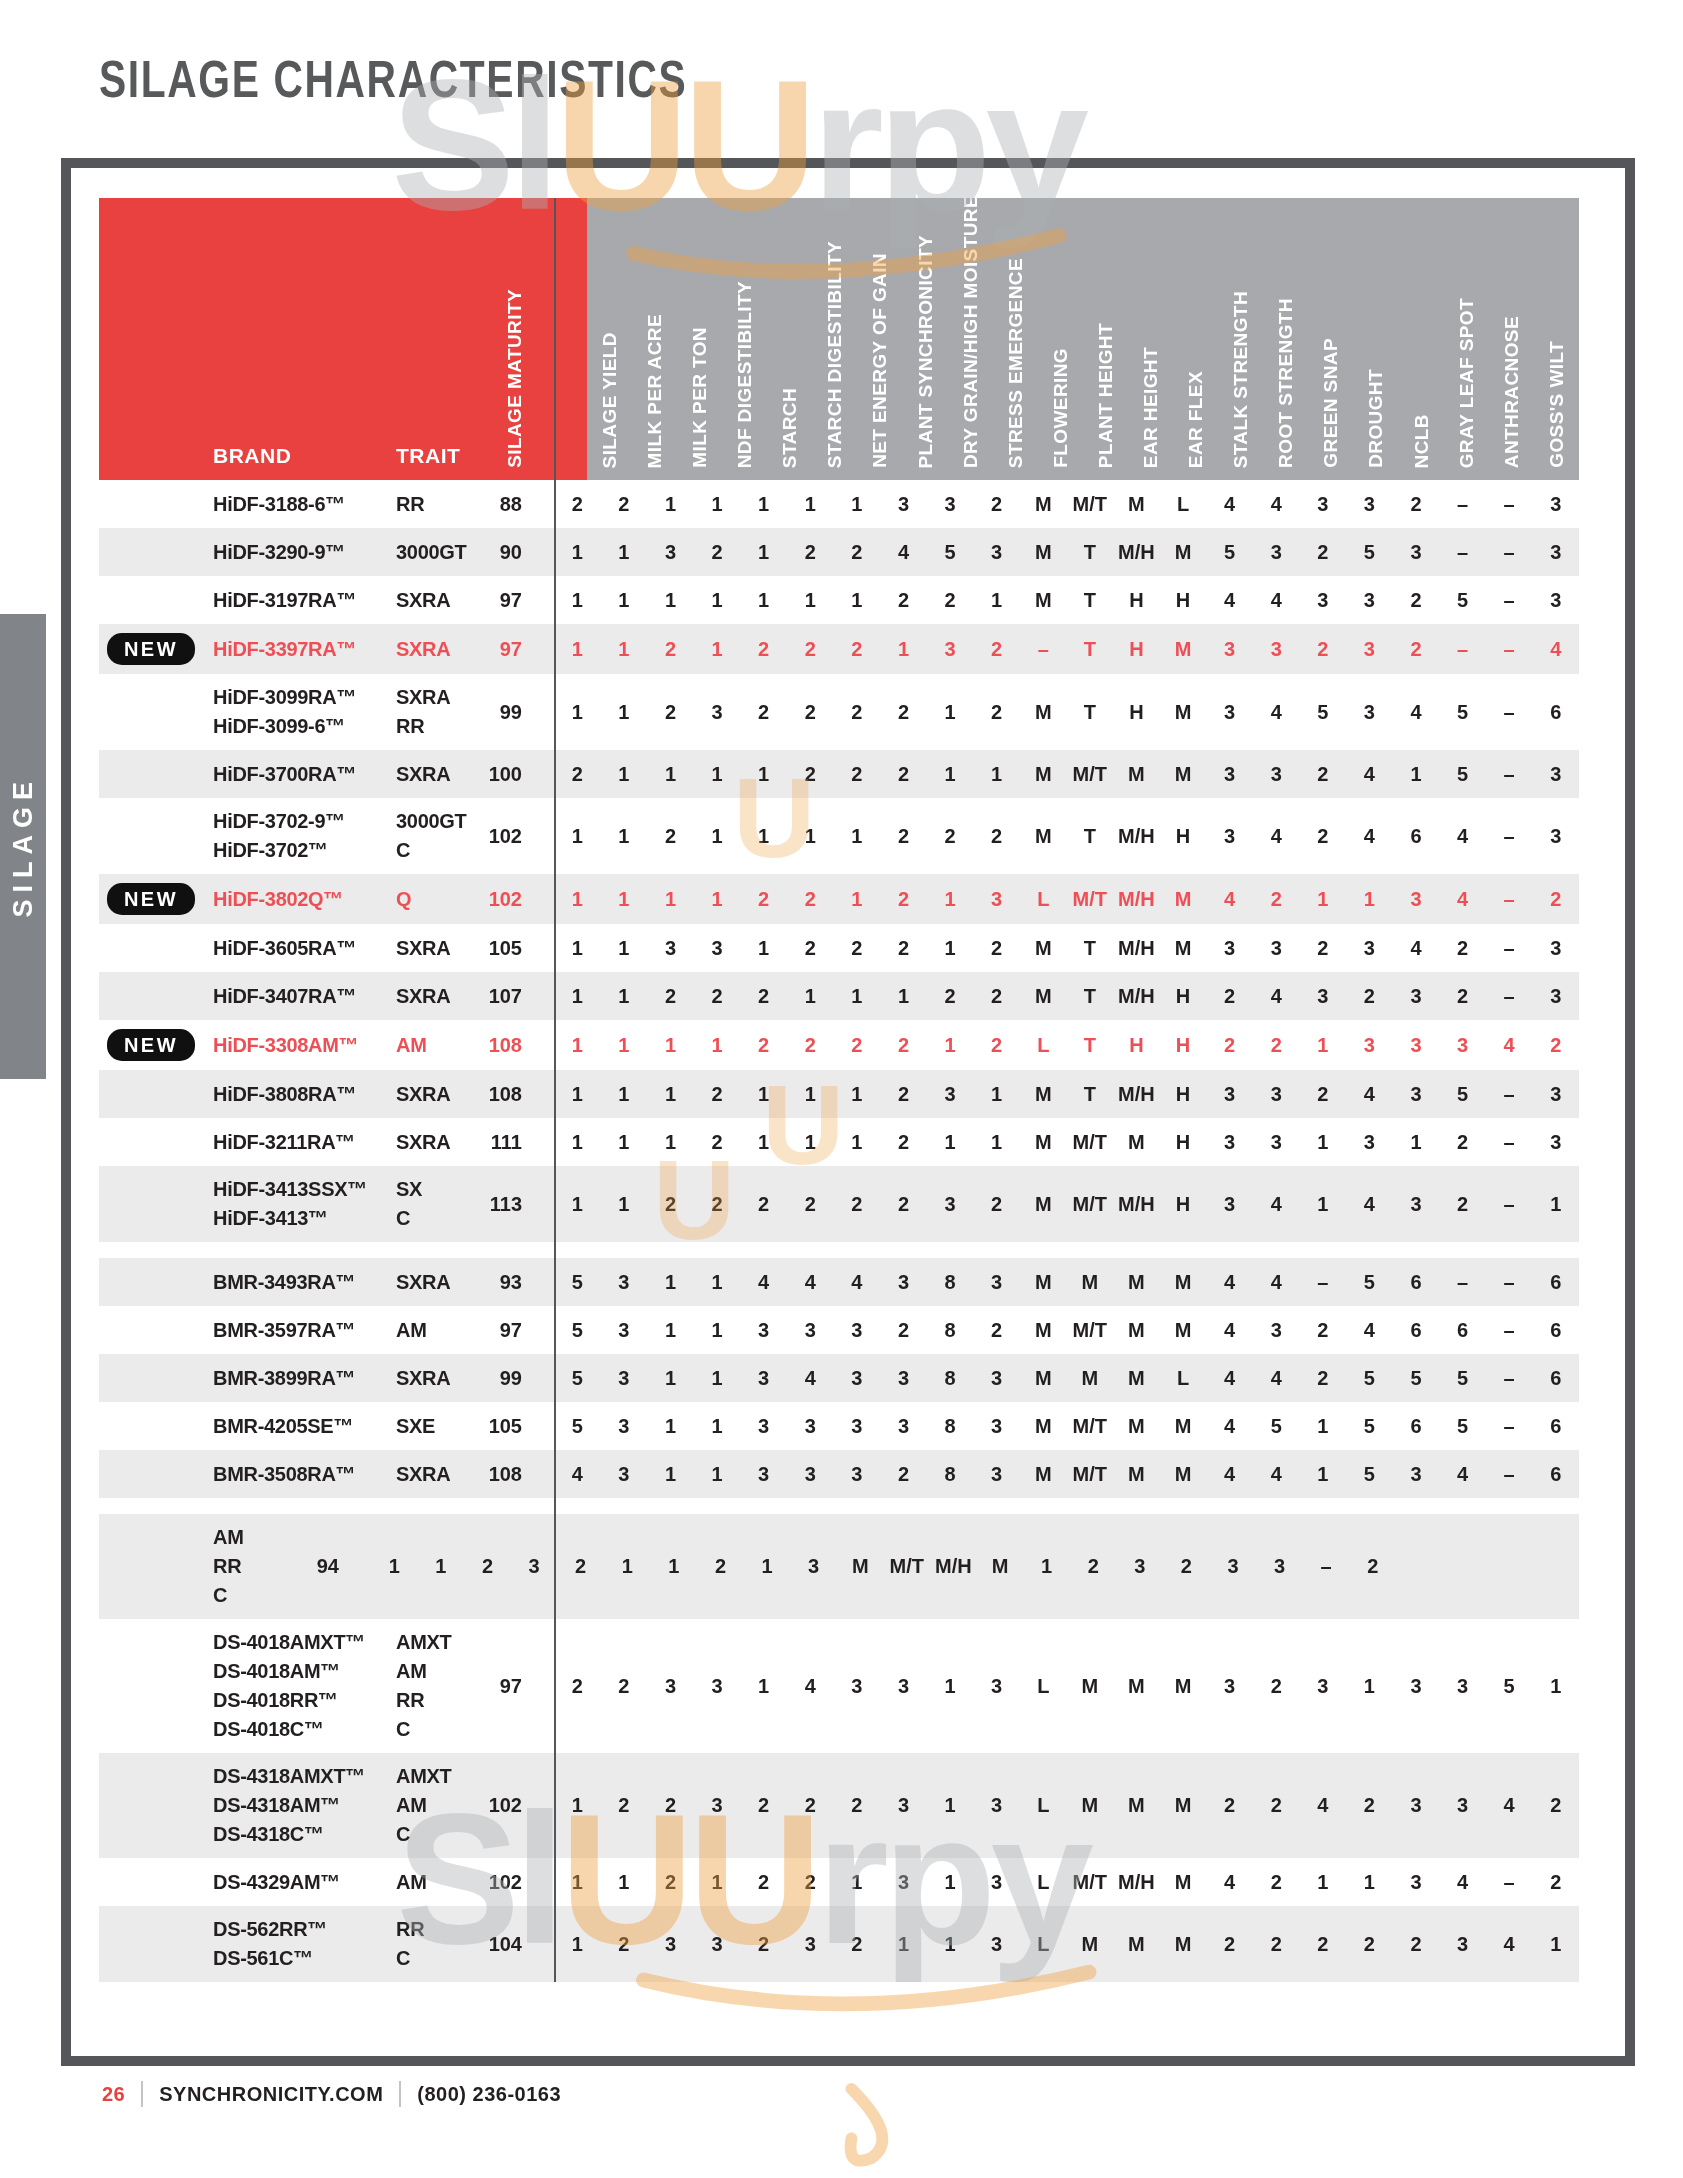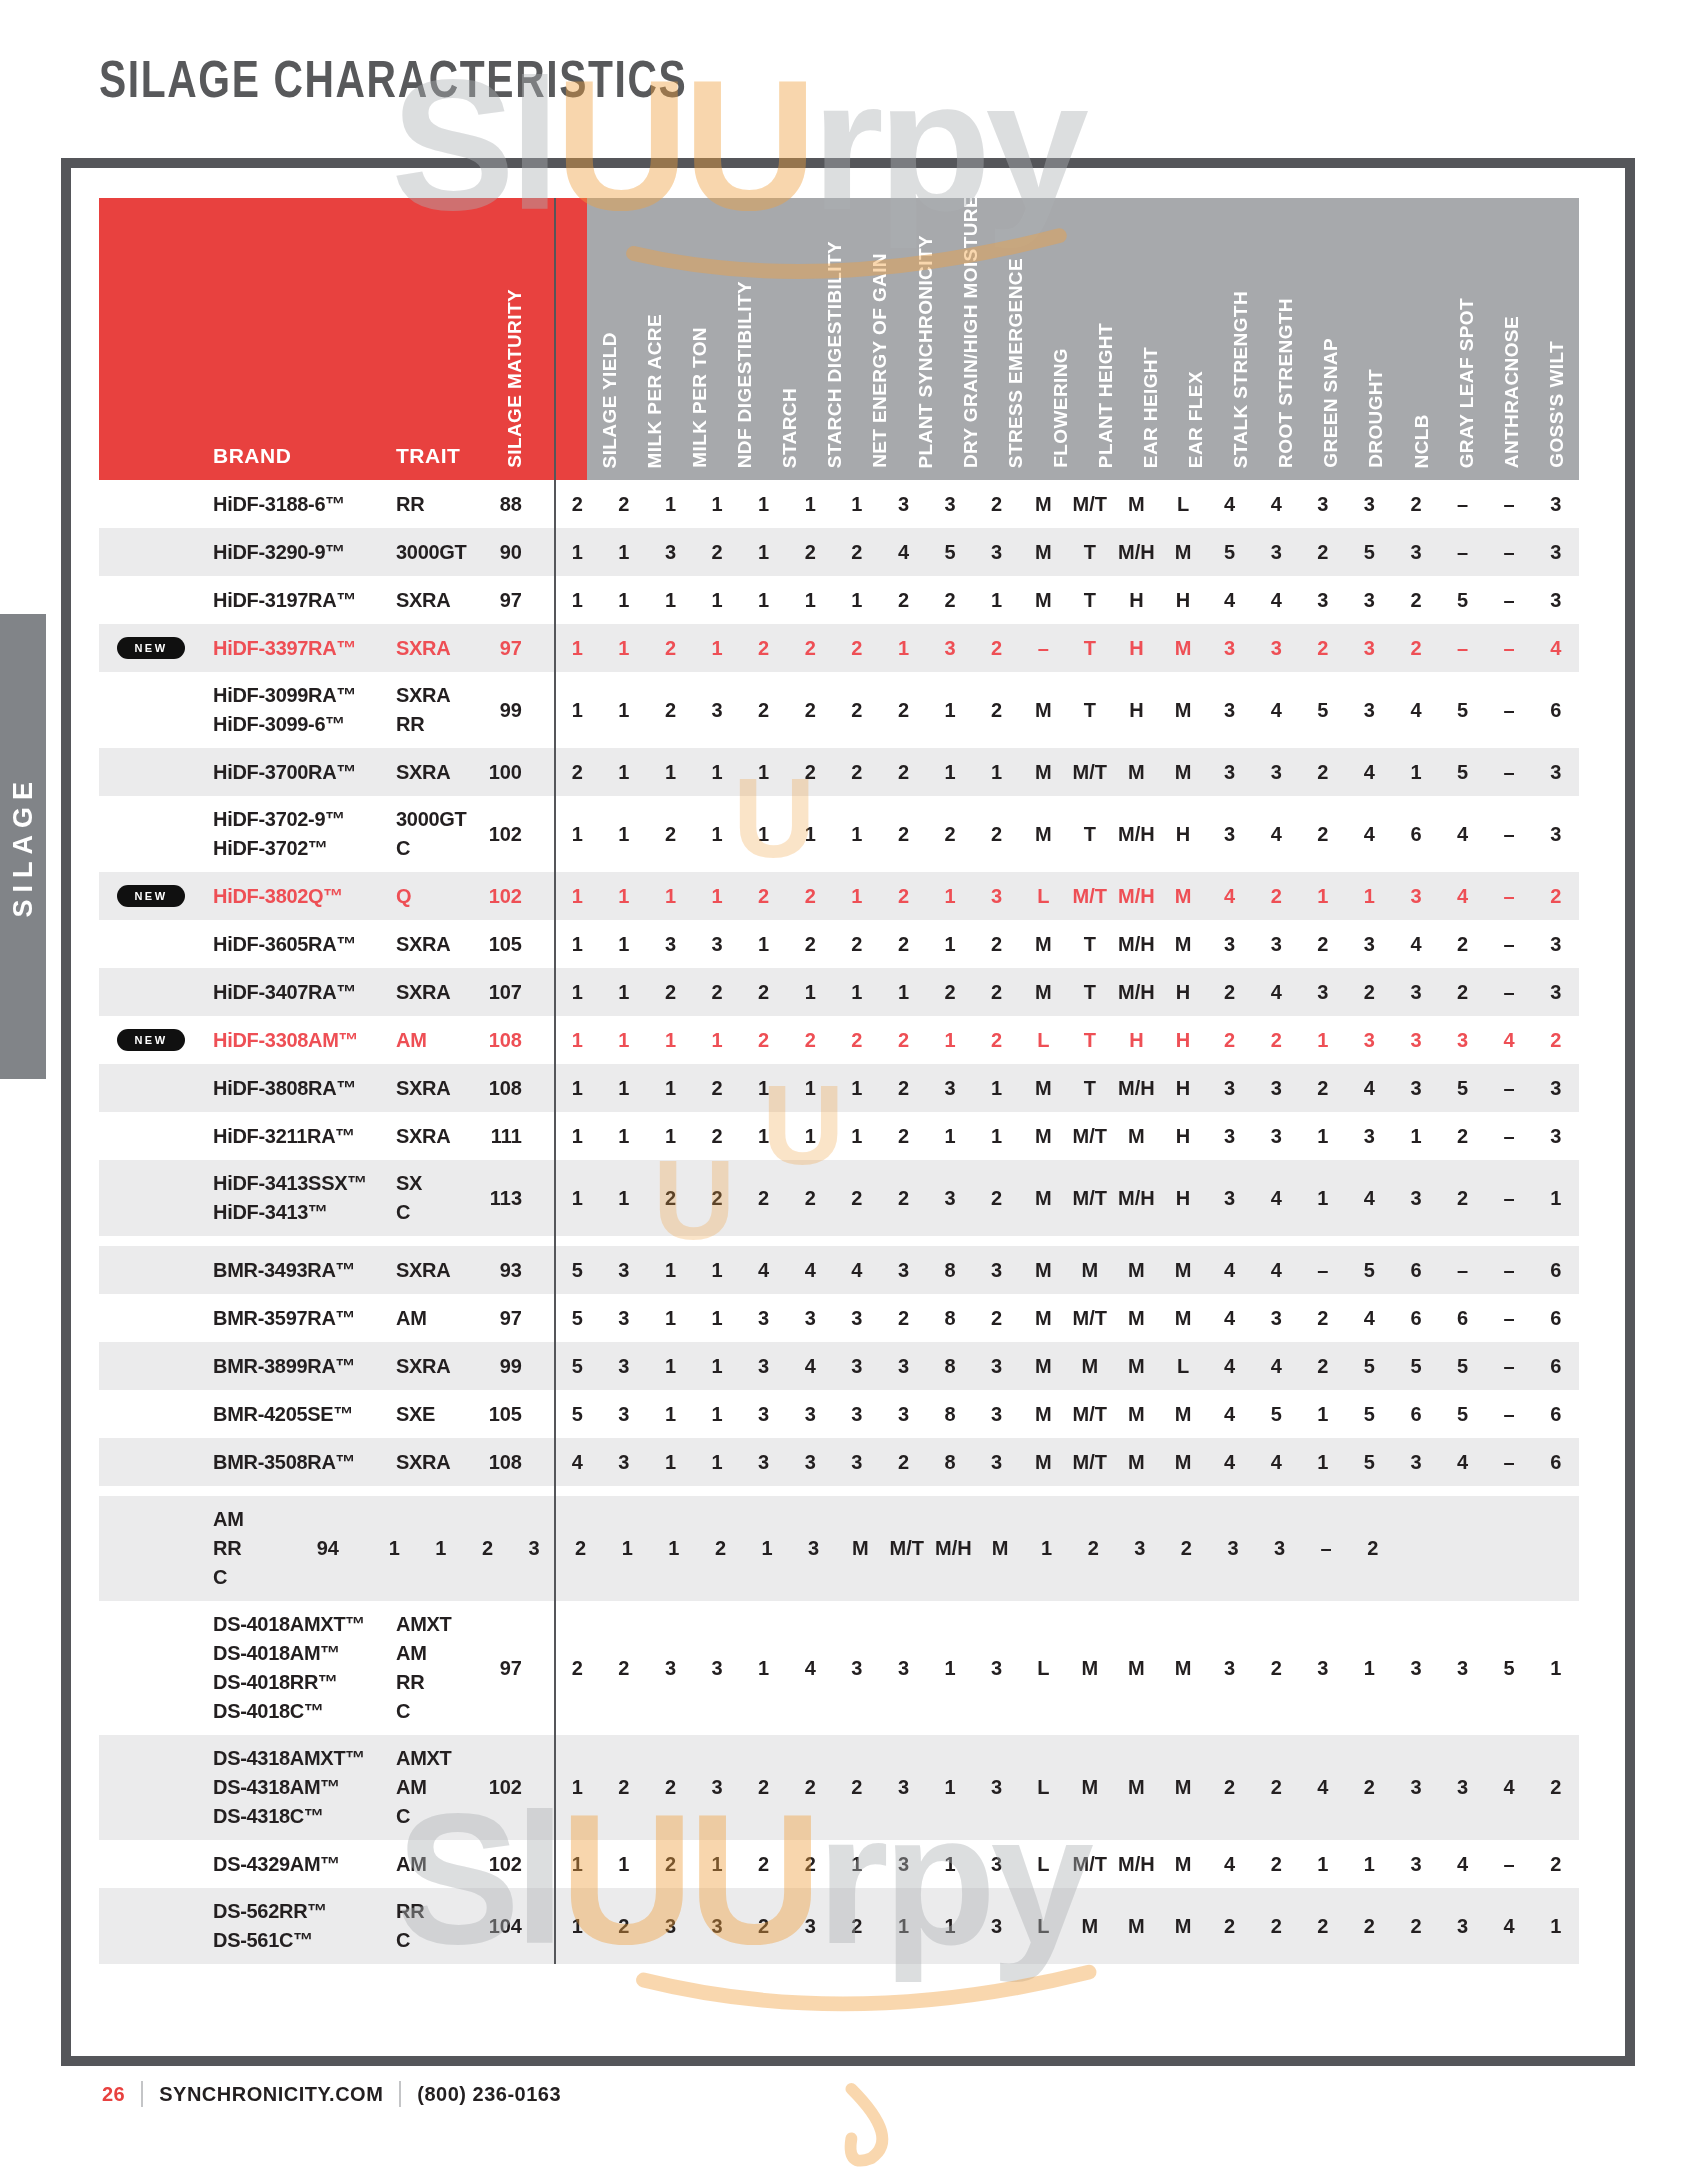--- a/index.html
+++ b/index.html
@@ -74,33 +74,33 @@
     padding-bottom:12px; overflow:hidden;
   }
   .hc-mat.vcell { flex:0 0 79px; }
   .vtext {
     writing-mode:vertical-rl; transform:rotate(180deg);
     color:#fff; font-weight:bold; font-size:19px;
     letter-spacing:0.4px; white-space:nowrap; line-height:1;
   }
 
   
-  .tgroup { margin-bottom:10px; }
+  .tgroup { margin-bottom:16px; }
   .tgroup:last-child { margin-bottom:0; }
   .trow {
     display:flex; align-items:center;
     min-height:48px; padding:9px 0;
     font-weight:bold; font-size:20px;
   }
   .trow.shade { background:var(--stripe,#ebebec); }
   .trow.redrow { color:var(--redrowtext,#ee4f55); }
   .c-badge { flex:0 0 104px; display:flex; align-items:center; justify-content:center; }
   .pill {
     background:#101010; color:#fff;
-    font-size:11px; font-weight:bold; letter-spacing:2.5px;
+    font-size:20px; font-weight:bold; letter-spacing:2.5px;
     padding:5px 17px; border-radius:15px; line-height:1.1;
   }
   .c-brand { flex:0 0 183px; padding-left:10px; }
   .c-trait { flex:0 0 89px;  padding-left:10px; }
   .c-mat   { flex:0 0 79px;  text-align:right; padding-right:32px; }
   .bline { line-height:29px; letter-spacing:-0.3px; white-space:nowrap; }
   .c-vals { flex:0 0 1025px; display:flex; align-items:center; }
   .c-val  { flex:1 1 0; text-align:center; line-height:29px; }
 
   

